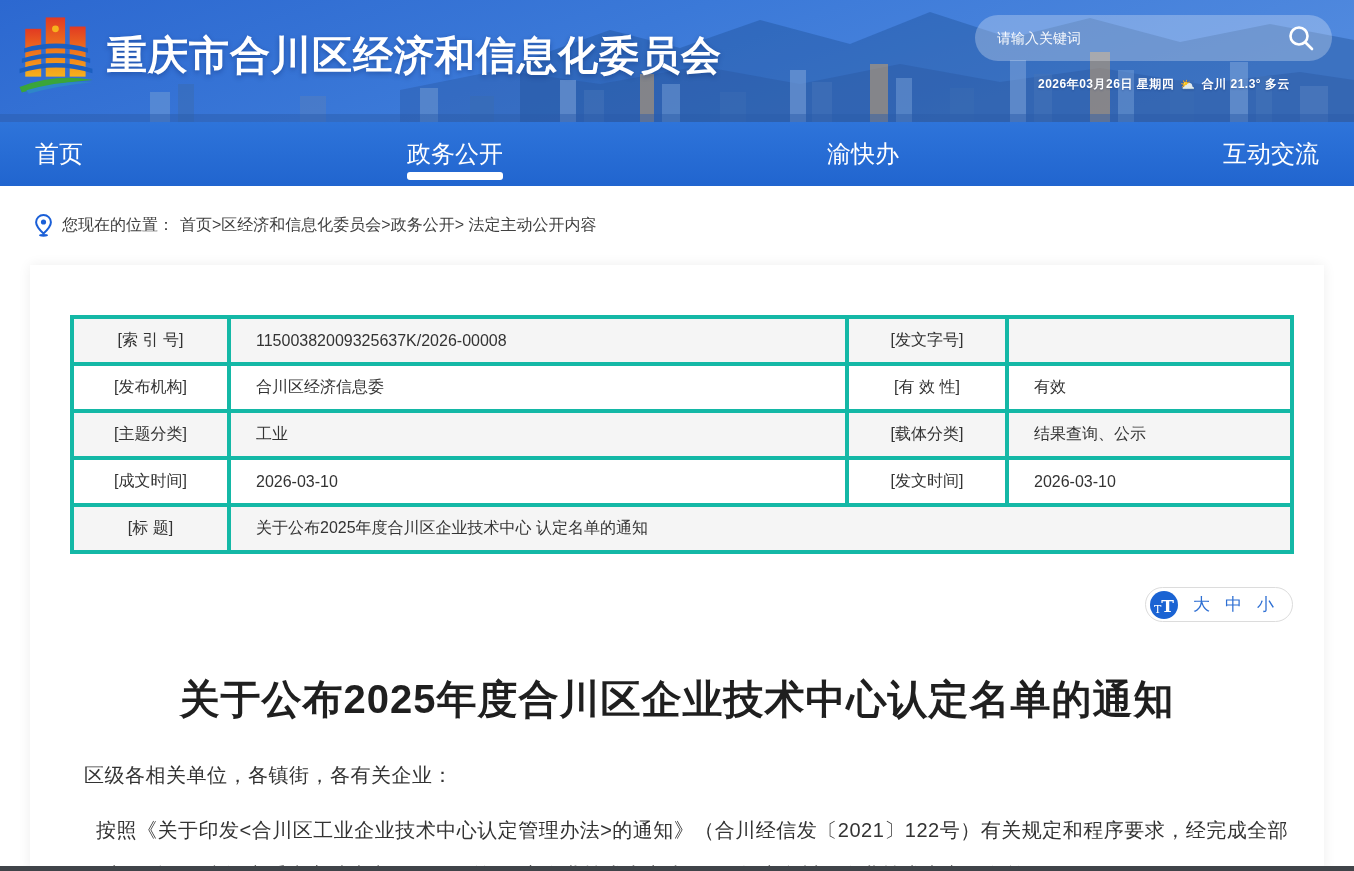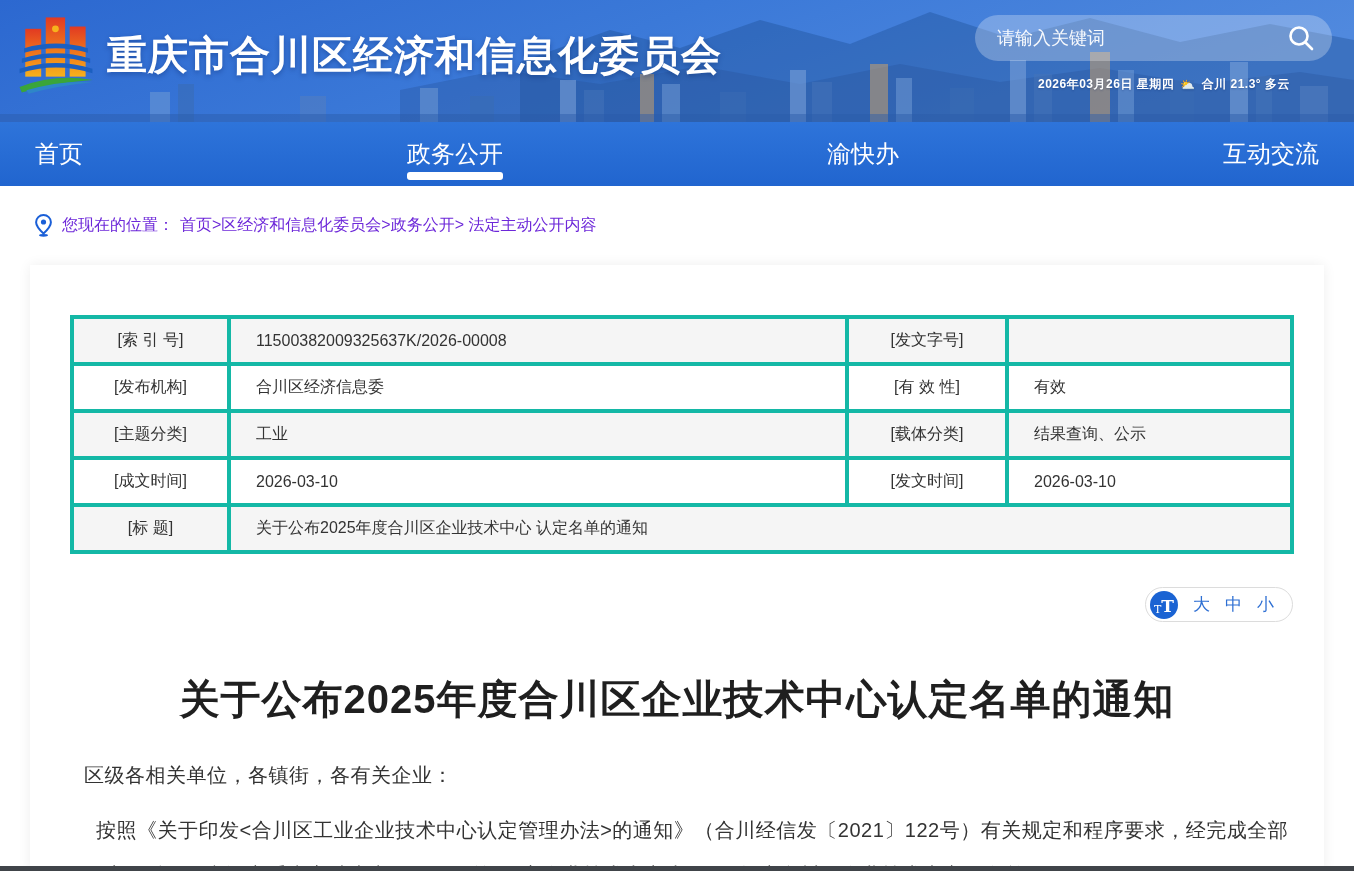--- a/index.html
+++ b/index.html
@@ -25,21 +25,21 @@
     white-space: nowrap; cursor: pointer;
   }
   .search-wrap {
     position: absolute; z-index: 3; top: 15px; right: 22px;
     width: 357px; height: 46px; border-radius: 23px;
     background: rgba(255,255,255,0.27);
     display: flex; align-items: center; padding: 0 16px 0 22px;
   }
   .search-input {
     flex: 1; background: transparent; border: none; outline: none;
-    color: #ffffff; font-size: 18px; font-family: "Liberation Sans", sans-serif;
+    color: #ffffff; font-size: 14px; font-family: "Liberation Sans", sans-serif;
   }
   .search-input::placeholder { color: rgba(255,255,255,0.95); }
   .search-btn { background: none; border: none; cursor: pointer; width: 30px; height: 30px; padding: 0; }
   .date-line {
     position: absolute; z-index: 3; top: 76px; right: 64px;
     color: #ffffff; font-size: 12px; font-weight: bold; letter-spacing: 0.5px;
     display: flex; align-items: center; gap: 6px; text-shadow: 0 1px 2px rgba(0,30,90,0.3);
   }
 
   
@@ -54,21 +54,21 @@
     display: flex; align-items: center; cursor: pointer; white-space: nowrap;
   }
   .nav-item.active::after {
     content: ""; position: absolute; left: 0; right: 0; bottom: 0;
     height: 8px; background: #ffffff; border-radius: 3px;
   }
 
   
   .breadcrumb {
     display: flex; align-items: center; gap: 10px;
-    padding: 28px 0 0 35px; font-size: 16px; color: #6d28d9;
+    padding: 28px 0 0 35px; font-size: 16px; color: #404040;
   }
   .pin-icon { width: 17px; height: 23px; flex: 0 0 auto; }
 
   
   .panel {
     position: absolute; left: 30px; right: 30px; top: 265px; bottom: 0;
     background: #ffffff; box-shadow: 0 0 12px rgba(0,0,0,0.07);
   }
 
   

